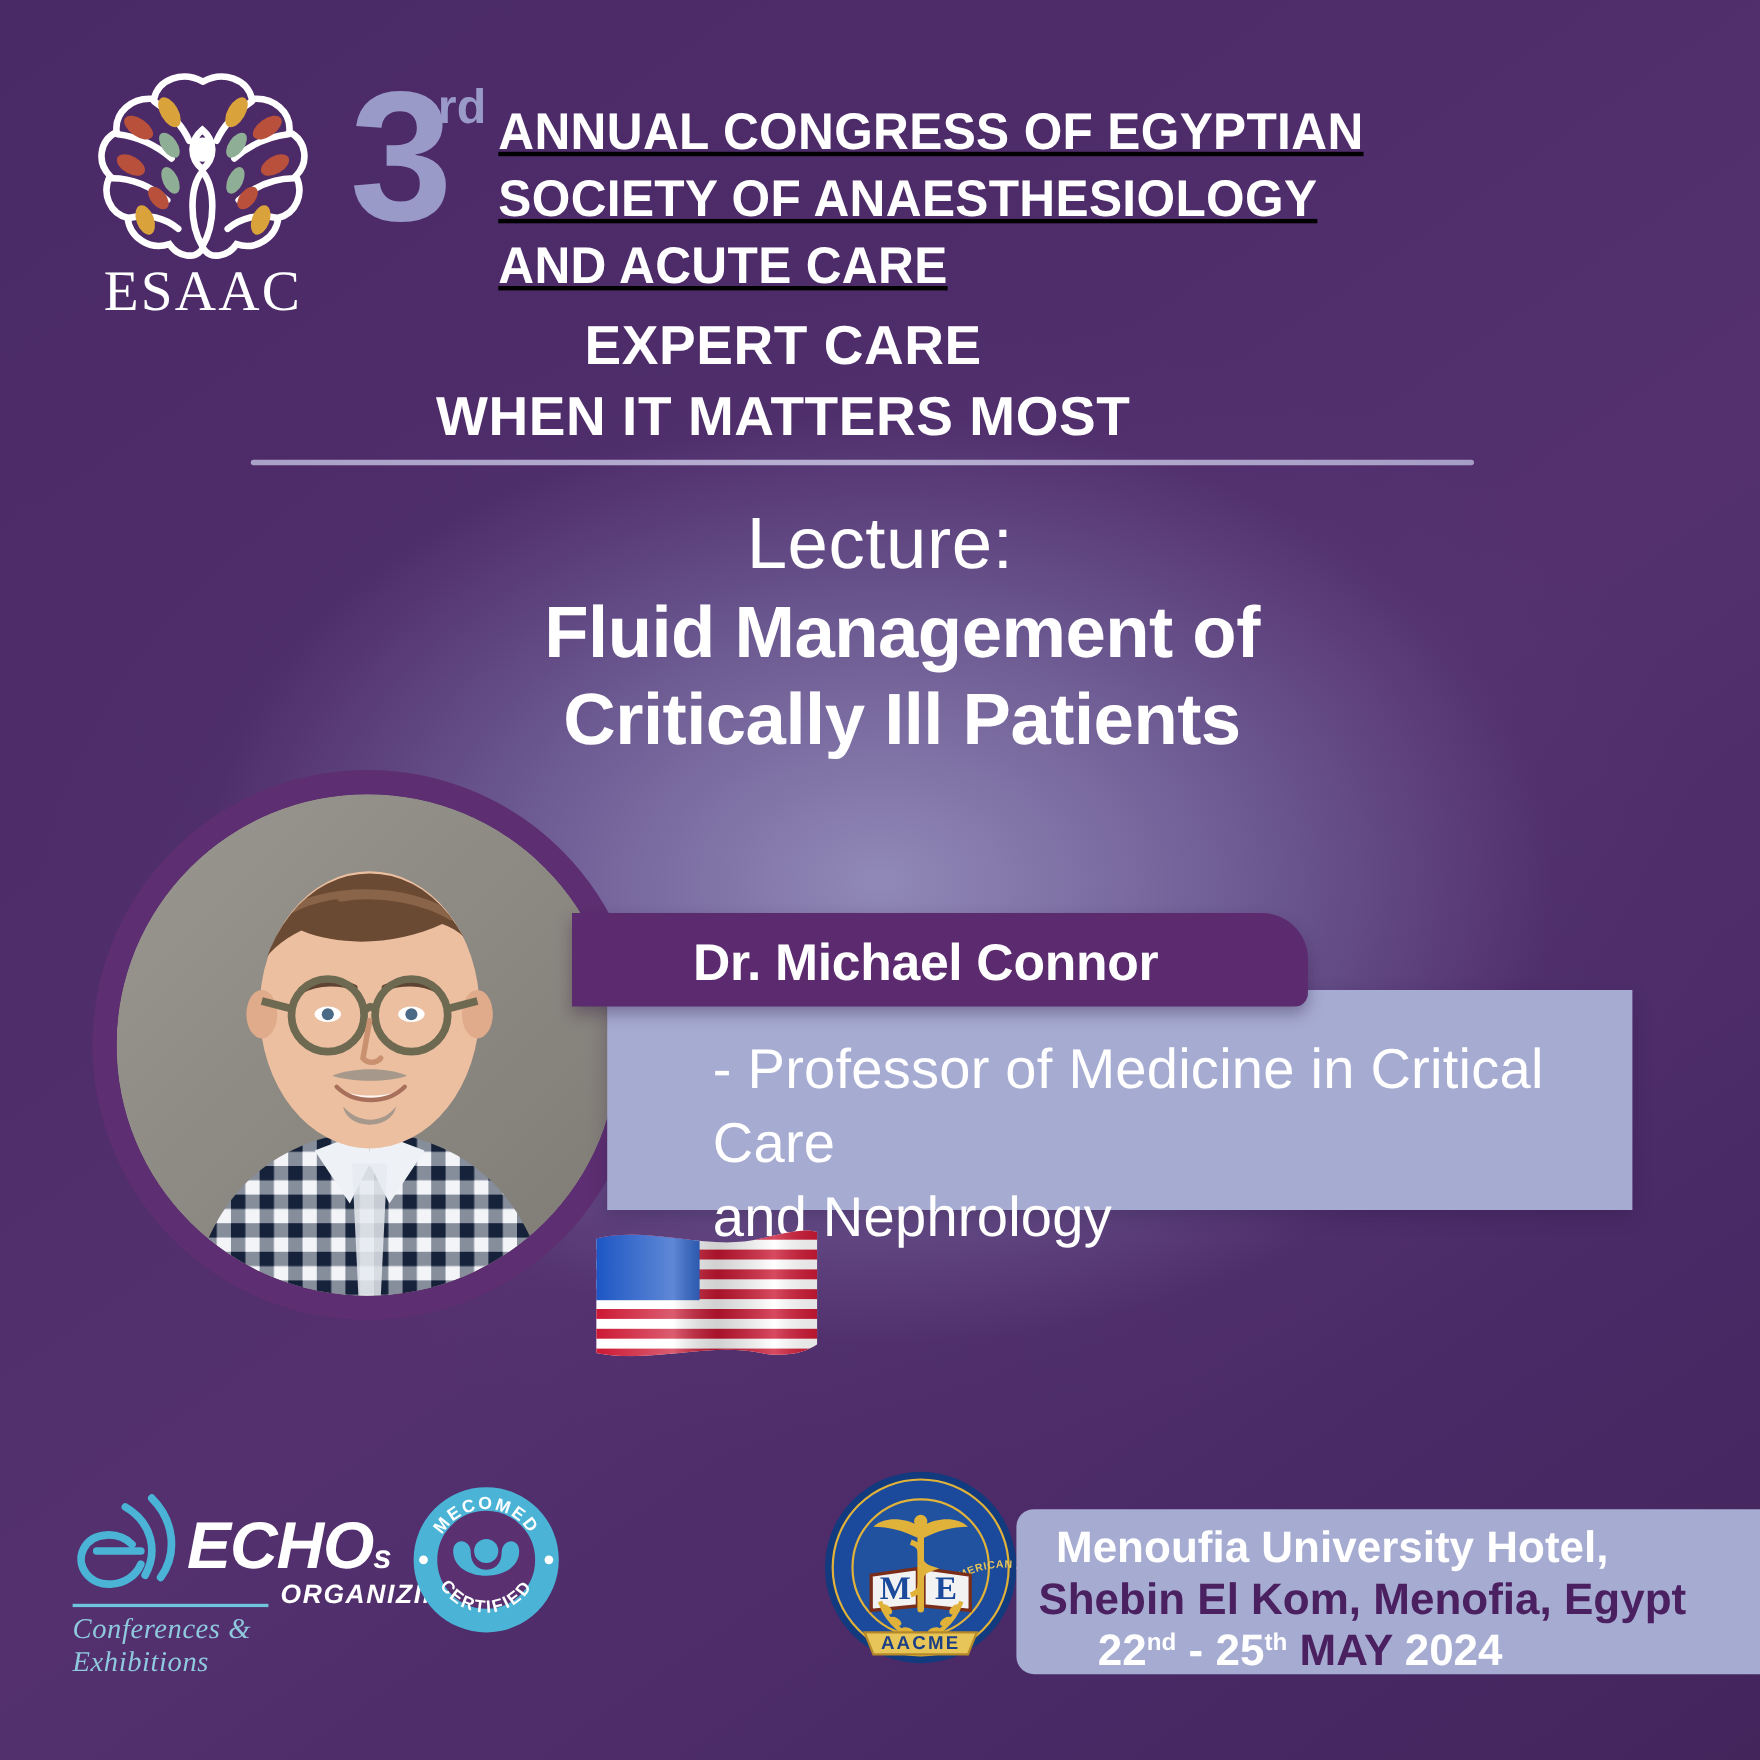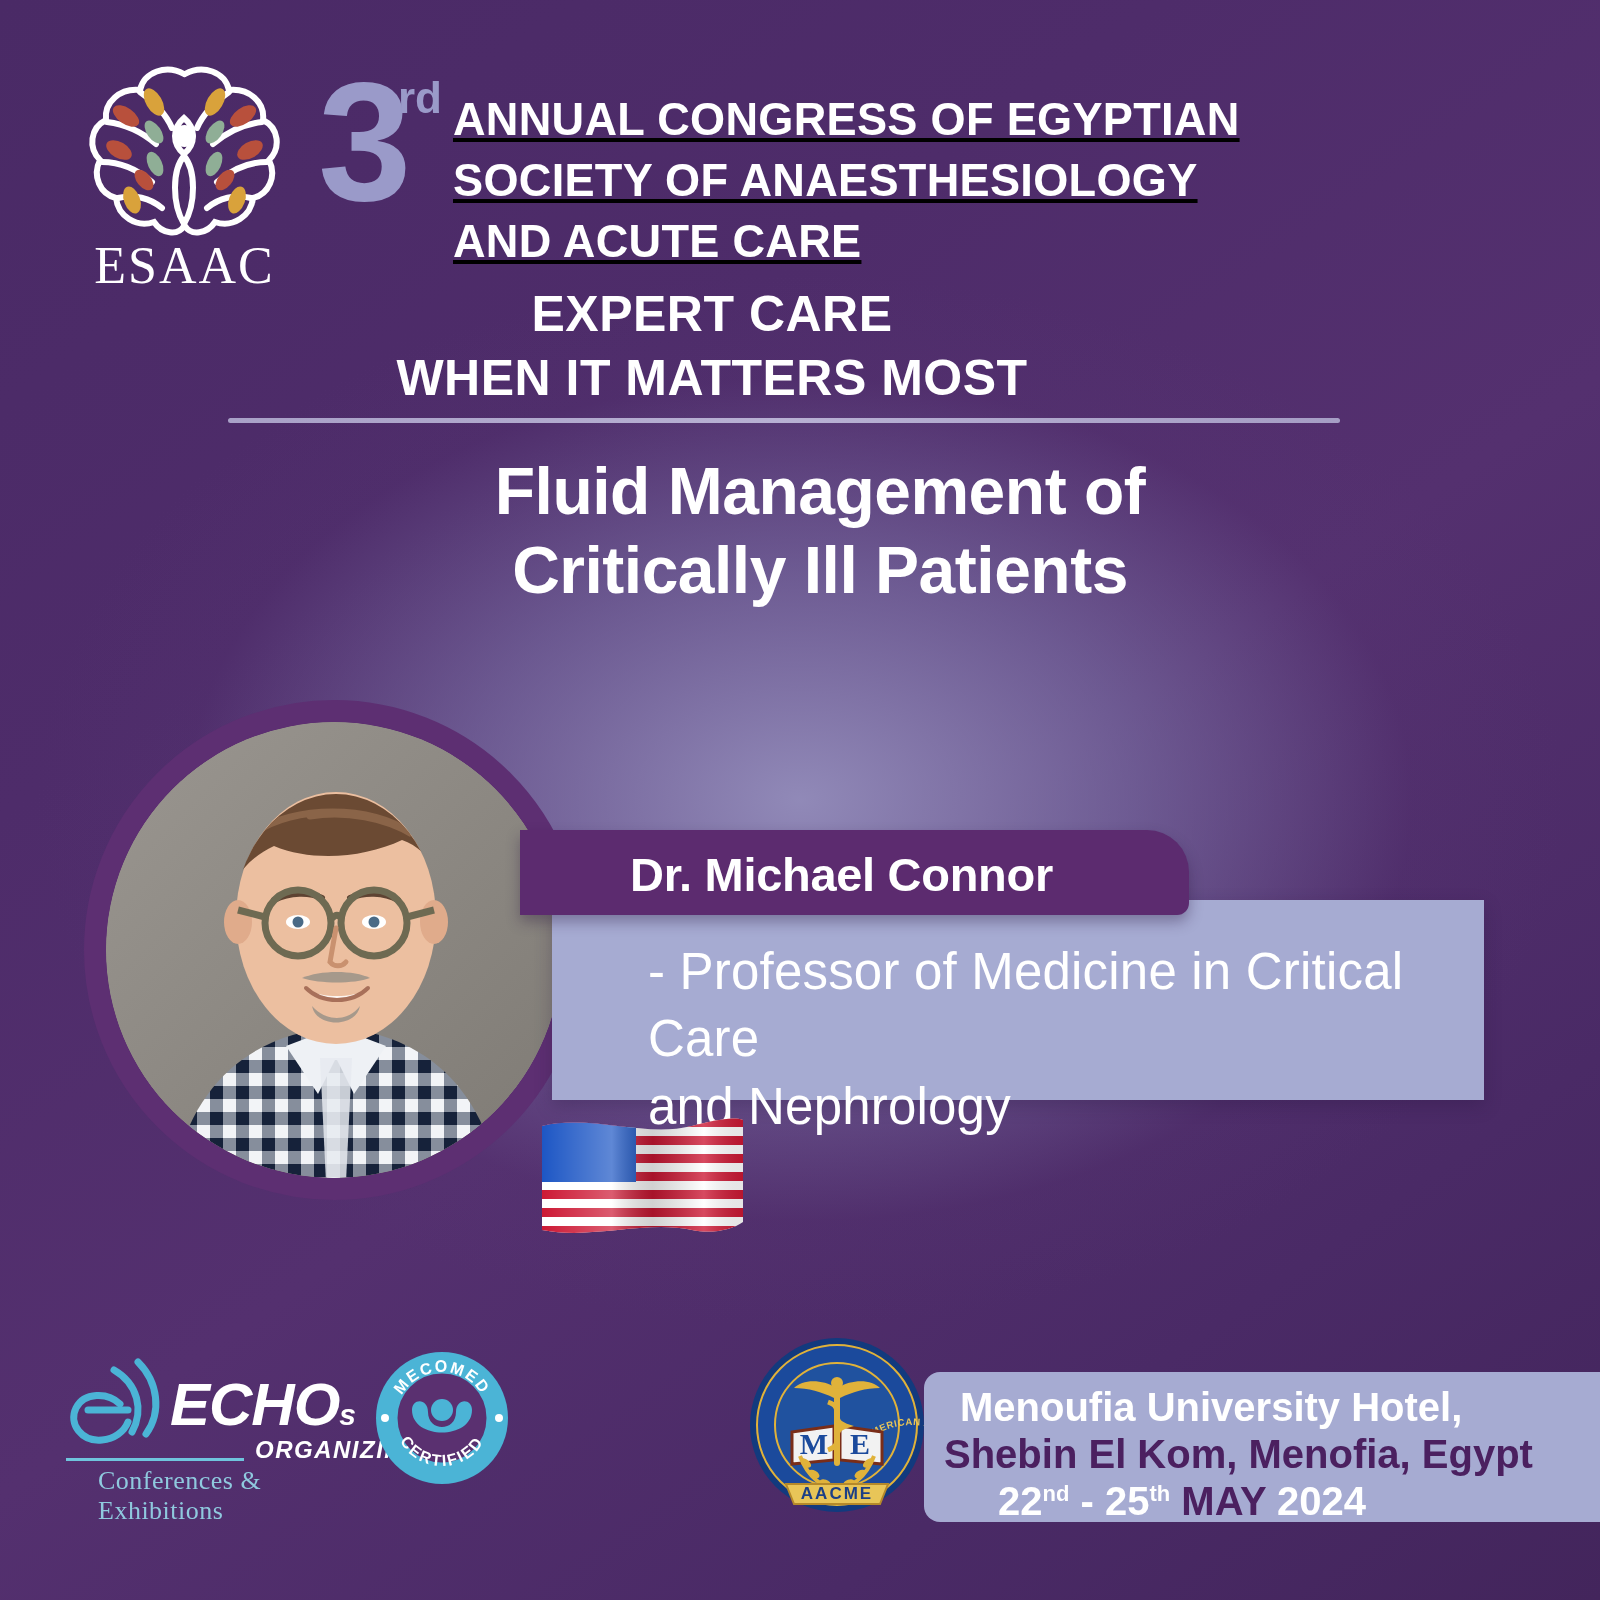--- a/index.html
+++ b/index.html
@@ -99,21 +99,21 @@
     font-family:"Liberation Sans",sans-serif;
   }
   .echos .word sub{font-size:30px;vertical-align:baseline;}
   .echos .org{
     position:absolute;left:193px;top:88px;color:#fff;font-size:24px;
     font-weight:bold;font-style:italic;letter-spacing:1.5px;
   }
   .echos .rule{position:absolute;left:4px;top:110px;width:178px;height:3px;background:#6fc5dd;}
   .echos .sub{
     position:absolute;left:4px;top:118px;width:250px;color:#8fc9de;
-    font-size:26px;font-family:"Liberation Serif",serif;letter-spacing:0.5px;margin-left:32px;
+    font-size:26px;font-style:italic;font-family:"Liberation Serif",serif;letter-spacing:0.5px;
   }
   .mecomed{position:absolute;left:372px;top:1348px;width:140px;height:140px;}
   .aacme{position:absolute;left:748px;top:1336px;width:178px;height:178px;}
 
   
   .venue{
     position:absolute;left:924px;top:1372px;width:700px;height:150px;
     background:#a6abd2;border-top-left-radius:16px;border-bottom-left-radius:16px;
     padding:12px 0 0 36px;box-sizing:border-box;
   }
@@ -180,20 +180,21 @@
     </div>
   </div>
 
   <div class="tag">
     <div>EXPERT CARE</div>
     <div>WHEN IT MATTERS MOST</div>
   </div>
   <div class="divider"></div>
 
   <div class="lect">
+    <div class="pre">Lecture:</div>
     <div class="t1">Fluid Management of</div>
     <div class="t2">Critically Ill Patients</div>
   </div>
 
   <div class="photo-wrap">
     <div class="photo">
       <svg width="460" height="460" viewBox="0 0 460 460">
         <defs>
           <linearGradient id="bgGrad" x1="0" y1="0" x2="1" y2="1">
             <stop offset="0%" stop-color="#9a9690"></stop>

